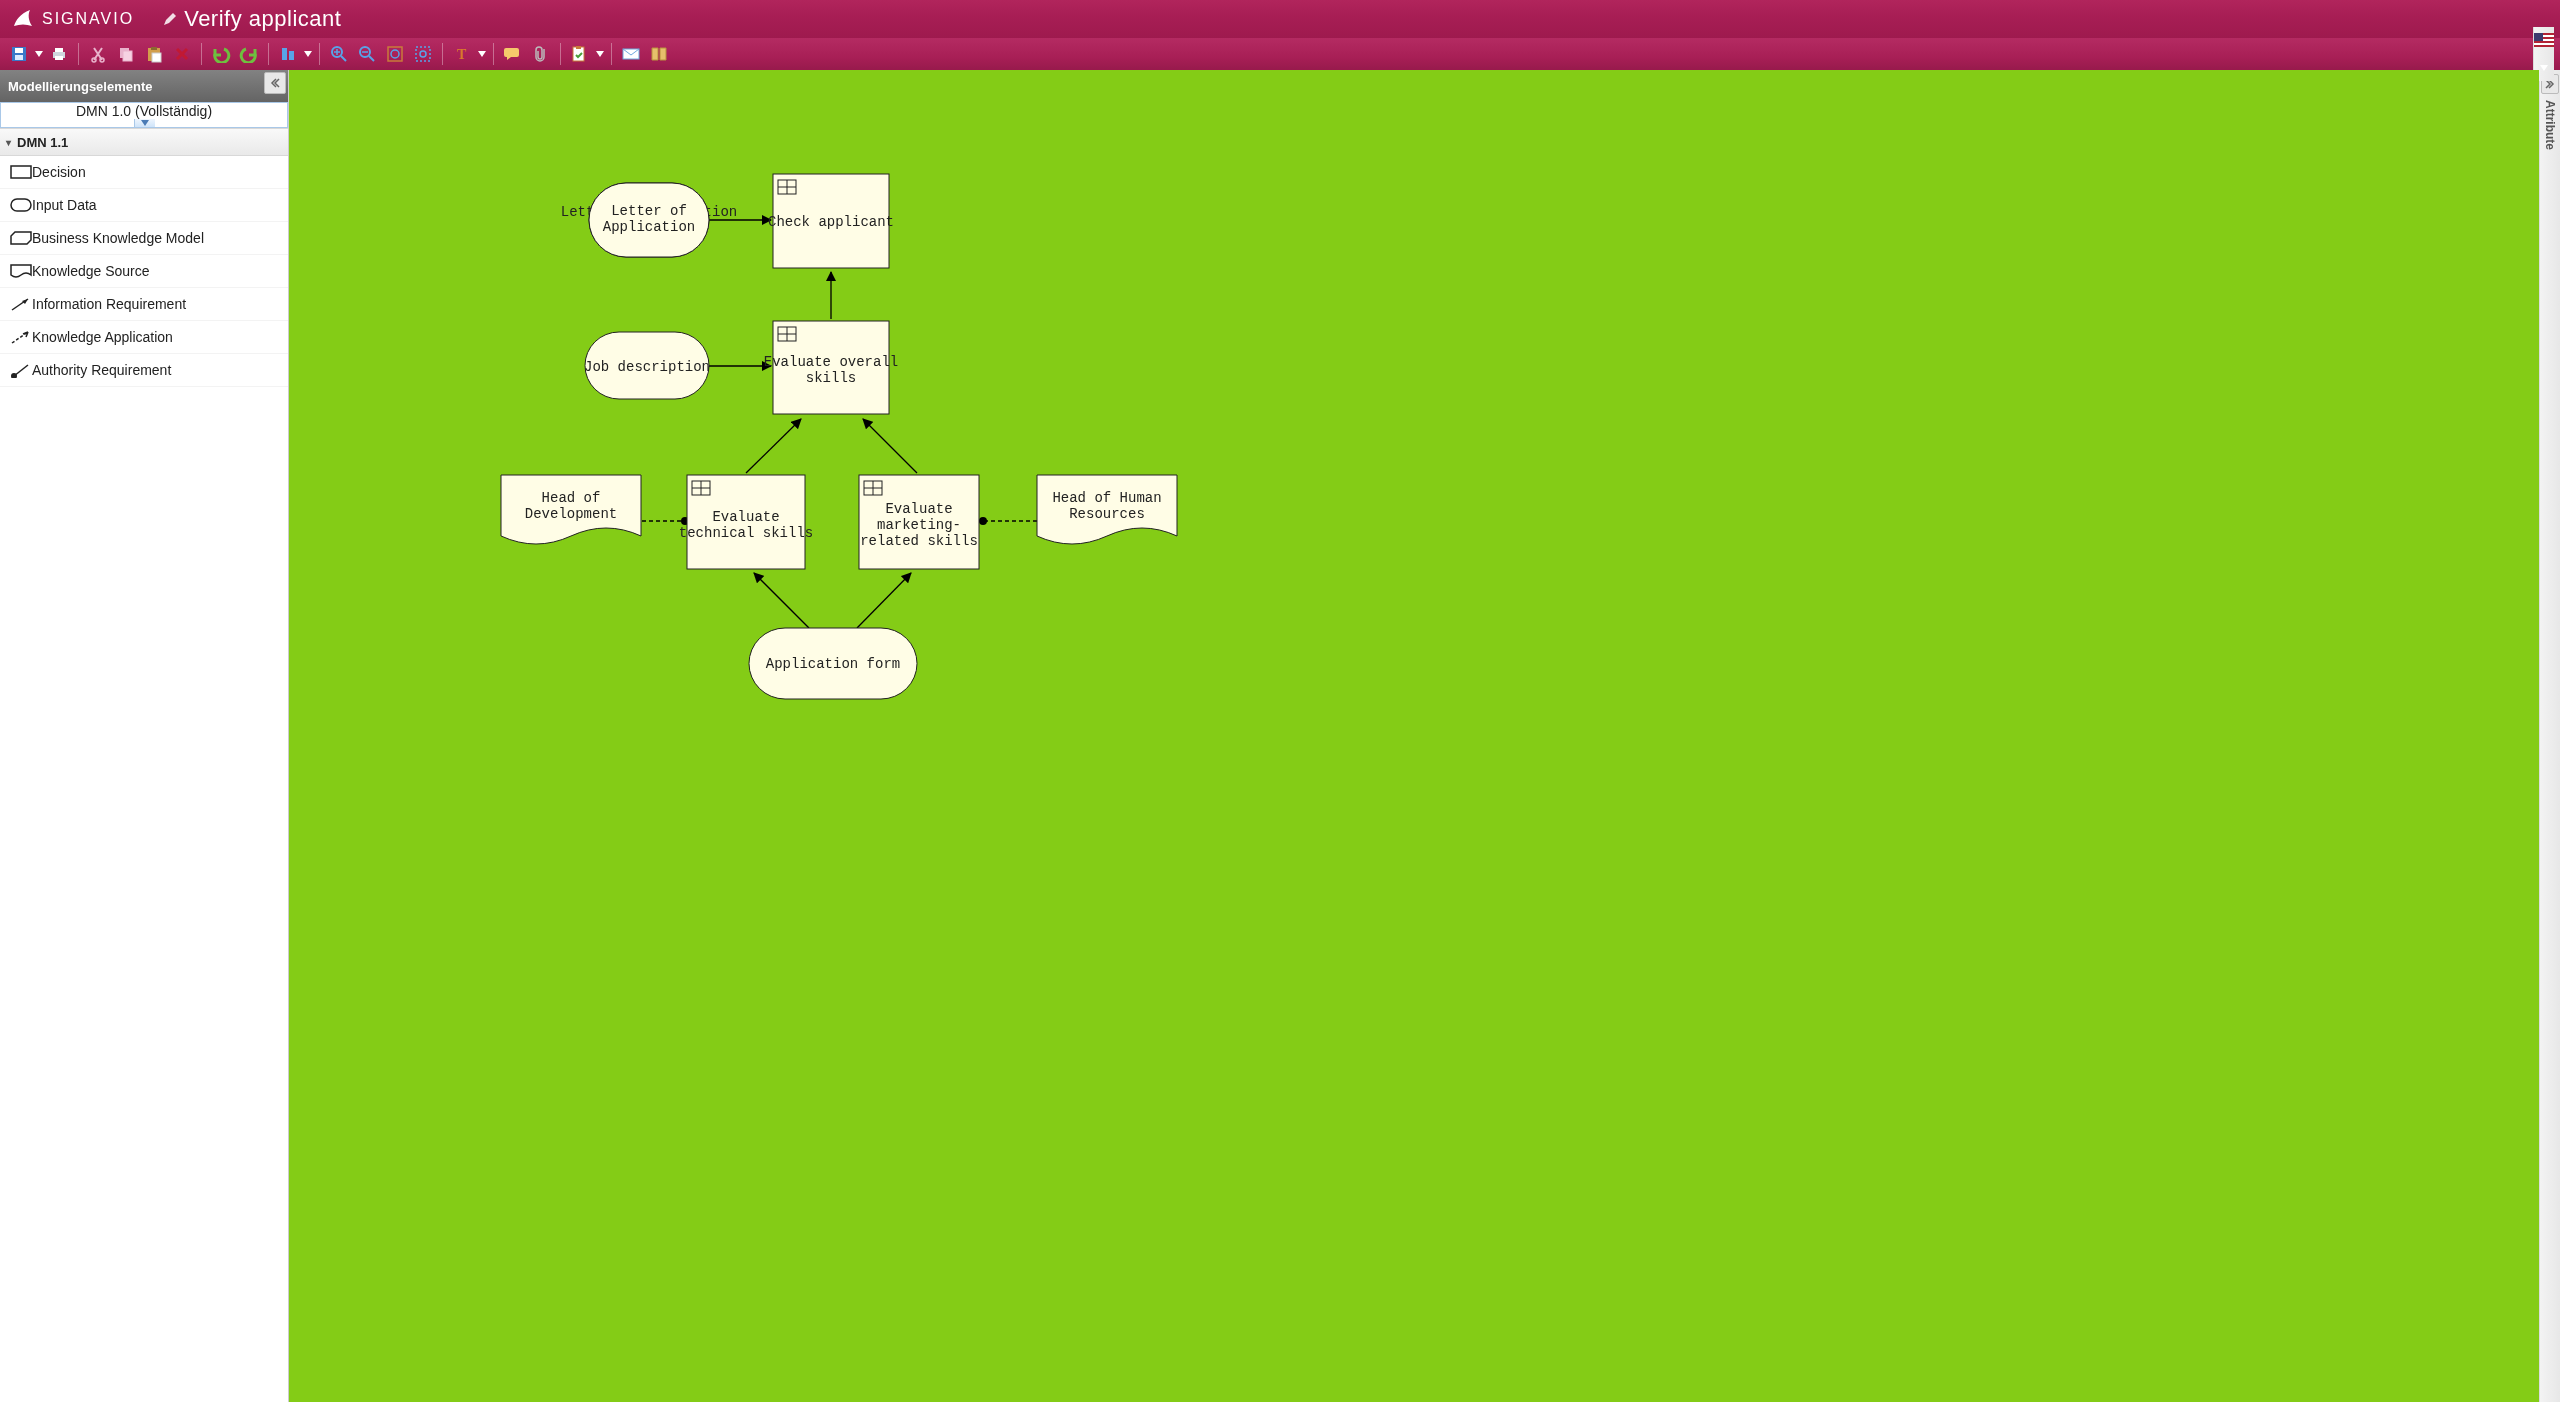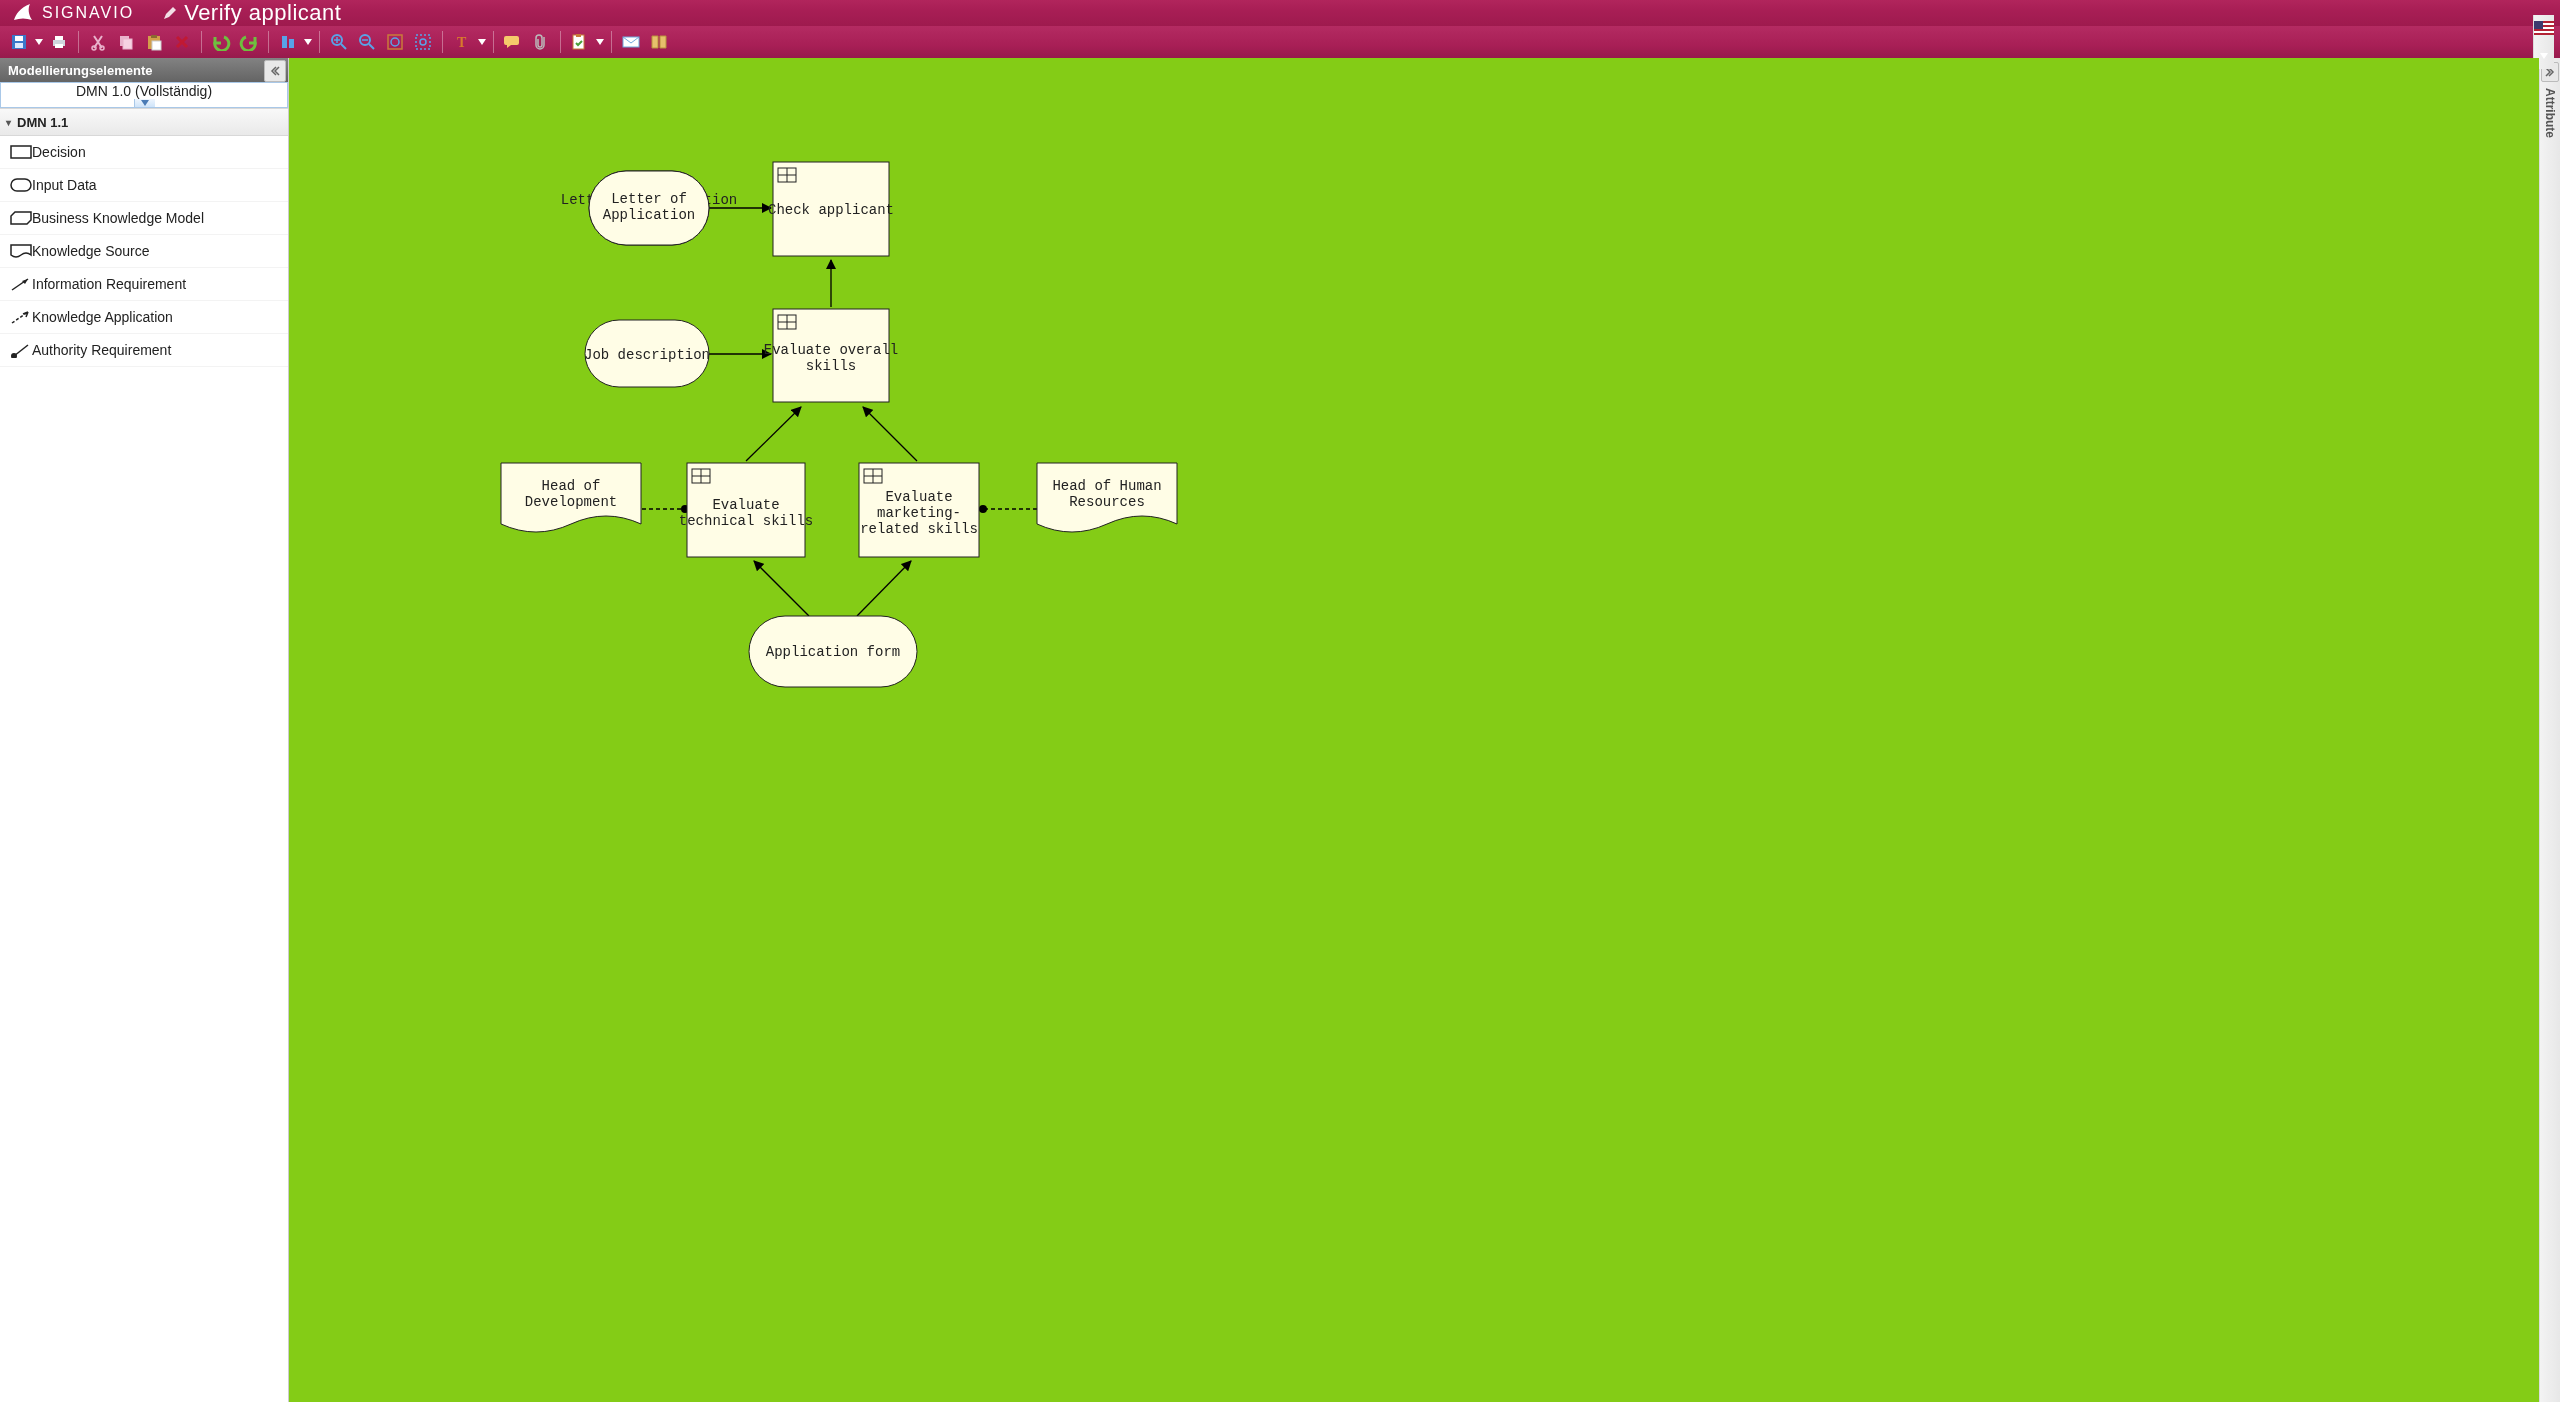--- a/index.html
+++ b/index.html
@@ -1,34 +1,34 @@
 <!DOCTYPE html>
 <html><head>
 <meta charset="utf-8">
 <style>
   html,body{margin:0;padding:0;height:100%;font-family:"Helvetica Neue",Arial,sans-serif;font-size:13px;color:#222;}
   body{display:flex;flex-direction:column;overflow:hidden;background:#fff;}
   
-  .header{height:26px;background:linear-gradient(to bottom,#b1255c 0%,#a81e55 40%,#9e1a4e 100%);display:flex;align-items:center;padding:0 10px;color:#fff;}
+  .header{height:38px;background:linear-gradient(to bottom,#b1255c 0%,#a81e55 40%,#9e1a4e 100%);display:flex;align-items:center;padding:0 10px;color:#fff;}
   .header .logo-wrap{display:flex;align-items:center;gap:6px;}
   .header .logo-text{font-size:16px;letter-spacing:2px;font-weight:400;}
   .header .title-wrap{display:flex;align-items:center;margin-left:28px;gap:6px;color:#fff;}
   .header .title{font-size:22px;font-weight:300;letter-spacing:.5px;}
   
   .toolbar{height:32px;background:linear-gradient(to bottom,#b42b62 0%,#a81f56 60%,#971a4c 100%);display:flex;align-items:center;padding:0 6px;gap:2px;position:relative;}
   .toolbar .slot{width:26px;height:26px;display:flex;align-items:center;justify-content:center;cursor:pointer;border-radius:2px;}
   .toolbar .sep{width:1px;height:22px;background:rgba(255,255,255,.35);margin:0 4px;}
   .toolbar .dd{width:10px;height:26px;display:flex;align-items:center;justify-content:center;cursor:pointer;}
   .toolbar .dd svg{display:block;}
   .toolbar .right{margin-left:auto;display:flex;align-items:center;gap:2px;}
   
   .workspace{flex:1;display:flex;min-height:0;}
   
   .left{width:288px;display:flex;flex-direction:column;border-right:1px solid #ccc;background:#fff;}
-  .panel-title{height:24px;background:linear-gradient(to bottom,#828282,#646464);color:#fff;font-weight:bold;display:flex;align-items:center;padding:0 8px;position:relative;font-size:13px;}
+  .panel-title{height:32px;background:linear-gradient(to bottom,#828282,#646464);color:#fff;font-weight:bold;display:flex;align-items:center;padding:0 8px;position:relative;font-size:13px;}
   .panel-title .collapse{position:absolute;right:2px;top:2px;width:20px;height:20px;background:#e8e8e8;border:1px solid #bbb;border-radius:2px;display:flex;align-items:center;justify-content:center;cursor:pointer;color:#555;}
   .combo{height:24px;border:1px solid #a9c8e8;display:flex;align-items:center;background:#fff;flex-direction:column;}
   .combo-text{flex:1;padding:0 6px;font-size:14px;}
   .combo-arrow{width:20px;height:100%;background:linear-gradient(to bottom,#eef5fd,#cfe4f9);border-left:1px solid #a9c8e8;display:flex;align-items:center;justify-content:center;cursor:pointer;}
   .group-hdr{height:26px;background:linear-gradient(to bottom,#f9f9f9,#e9e9e9);border-top:1px solid #d8d8d8;border-bottom:1px solid #d8d8d8;display:flex;align-items:center;padding:0 6px;font-weight:bold;font-size:13px;gap:6px;}
   .group-hdr .tri{color:#555;font-size:10px;}
   .palette{flex:1;background:#fff;}
   .pal-item{height:32px;display:flex;align-items:center;padding:0 10px;cursor:grab;border-bottom:1px solid #f3f3f3;font-size:14px;}
   .pal-item .glyph{width:22px;display:flex;justify-content:center;}
   

